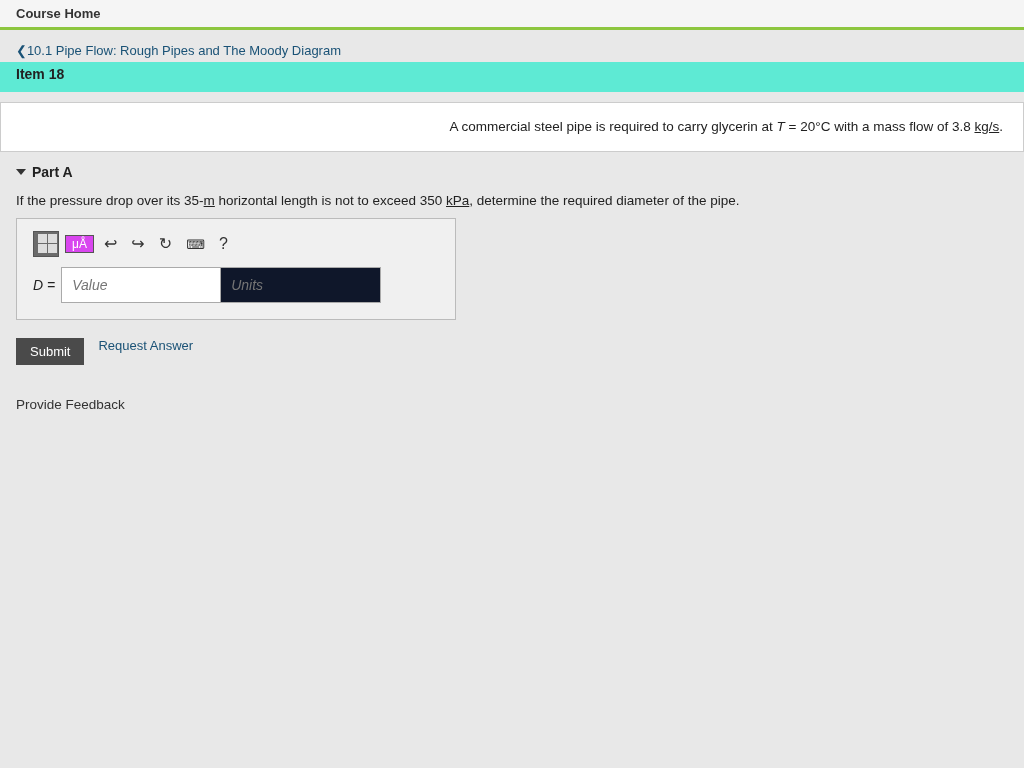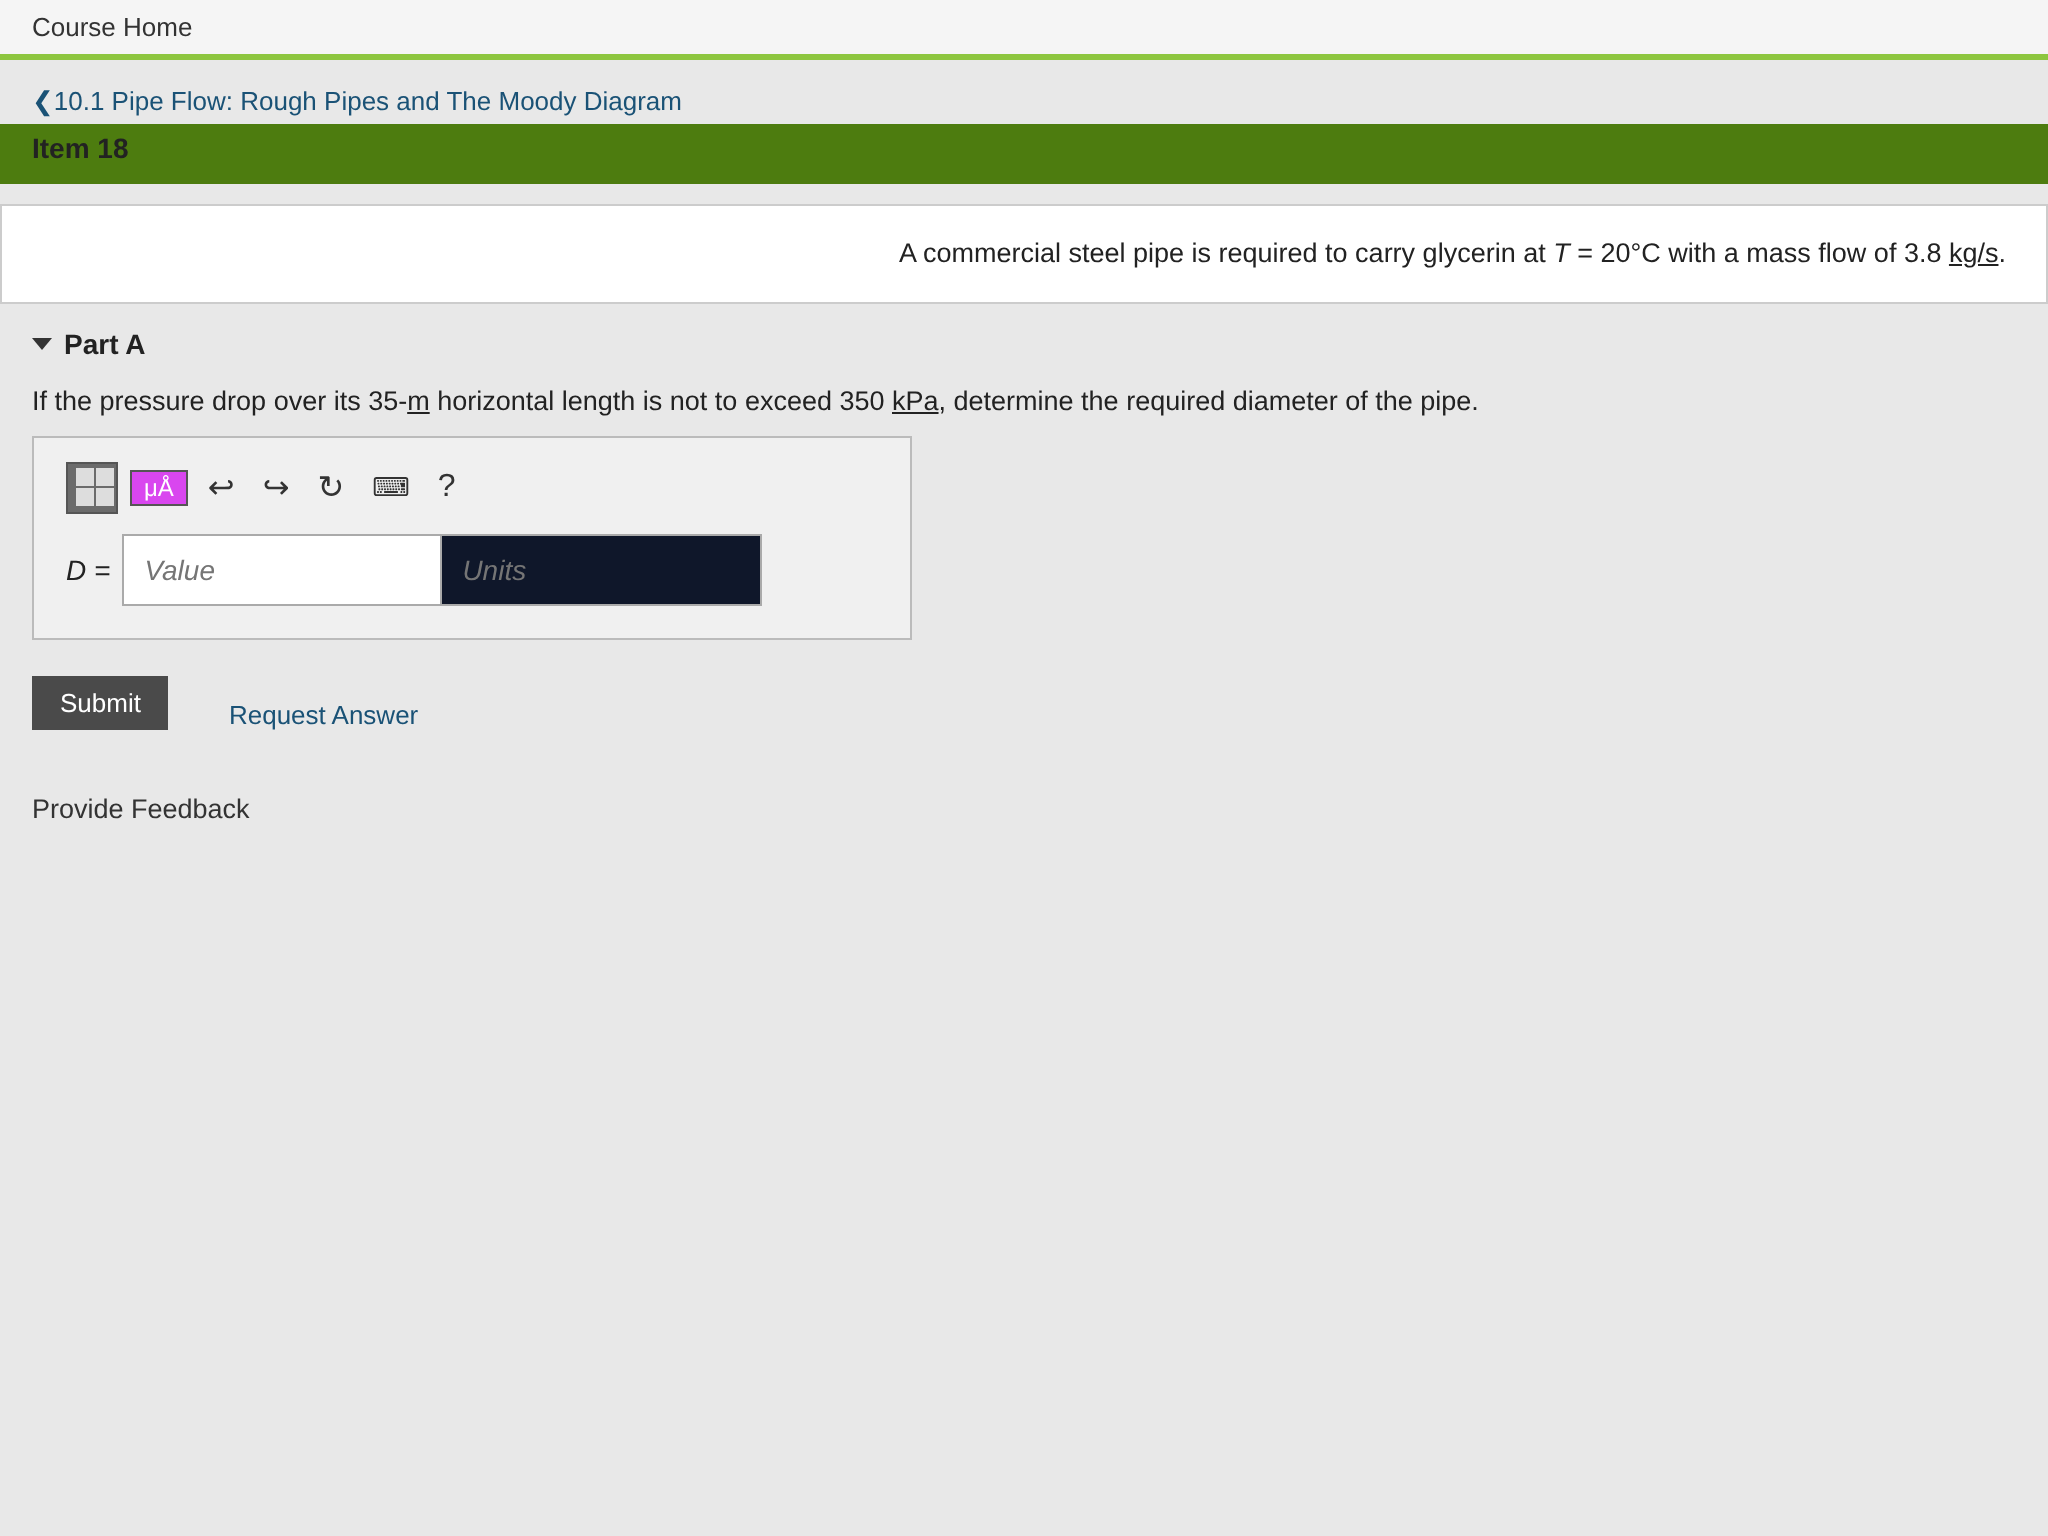--- a/index.html
+++ b/index.html
@@ -16,39 +16,40 @@
       width: 1024px;
       min-height: 768px;
     }
 
     .top-bar {
       background-color: #f5f5f5;
       border-bottom: 3px solid #8dc63f;
       padding: 6px 16px;
       font-size: 13px;
       color: #333;
+      font-weight: bold;
     }
 
     .breadcrumb-section {
       background-color: #e8e8e8;
       padding: 12px 16px 4px 16px;
     }
 
     .breadcrumb-link {
       color: #1a5276;
       font-size: 13px;
       text-decoration: none;
       cursor: pointer;
     }
 
     .item-number {
       font-size: 14px;
       font-weight: bold;
       padding: 4px 16px 10px 16px;
-      background-color: #4d7c0f;
+      background-color: #5eead4;
     }
 
     .problem-box {
       background-color: #ffffff;
       border: 1px solid #ccc;
       margin: 10px 0 0 0;
       padding: 14px 20px;
       font-size: 13.5px;
       line-height: 1.5;
       text-align: right;
@@ -180,22 +181,22 @@
       font-style: italic;
       color: #aaa;
       background: #0f172a;
       width: 160px;
       height: 36px;
       outline: none;
     }
 
     .actions-row {
       display: flex;
-      align-items: flex-end;
-      gap: 30px;
+      align-items: flex-start;
+      gap: 14px;
       margin-top: 4px;
     }
 
     .submit-btn {
       background-color: #4a4a4a;
       color: white;
       border: none;
       padding: 6px 14px;
       font-size: 13px;
       cursor: pointer;

